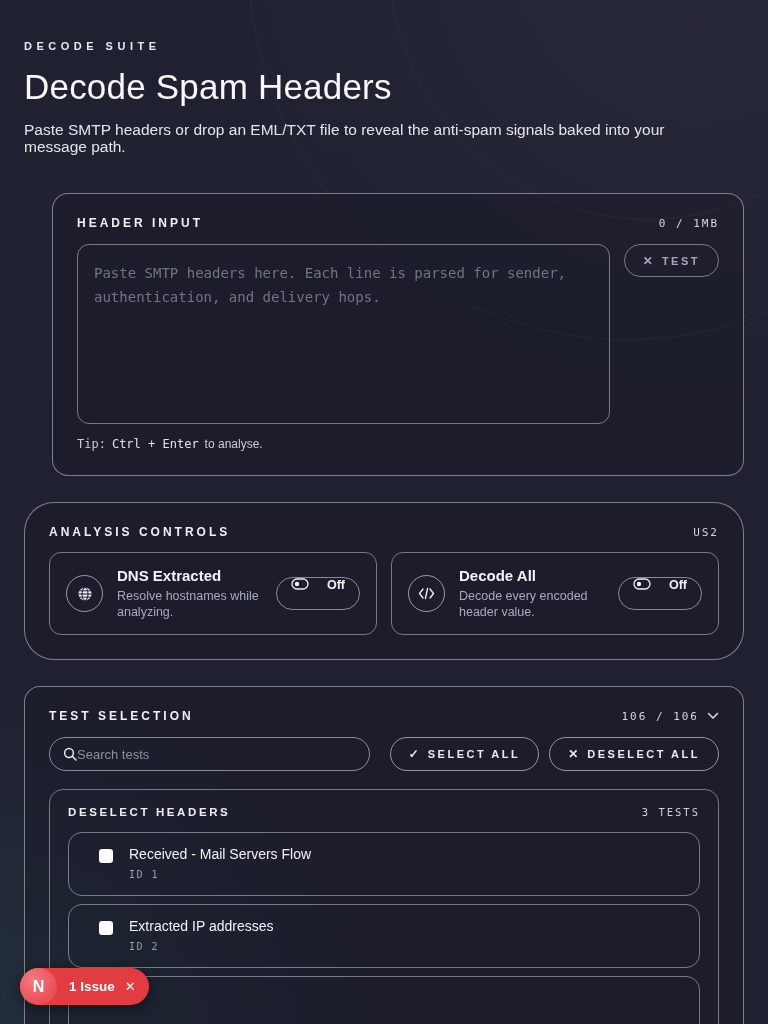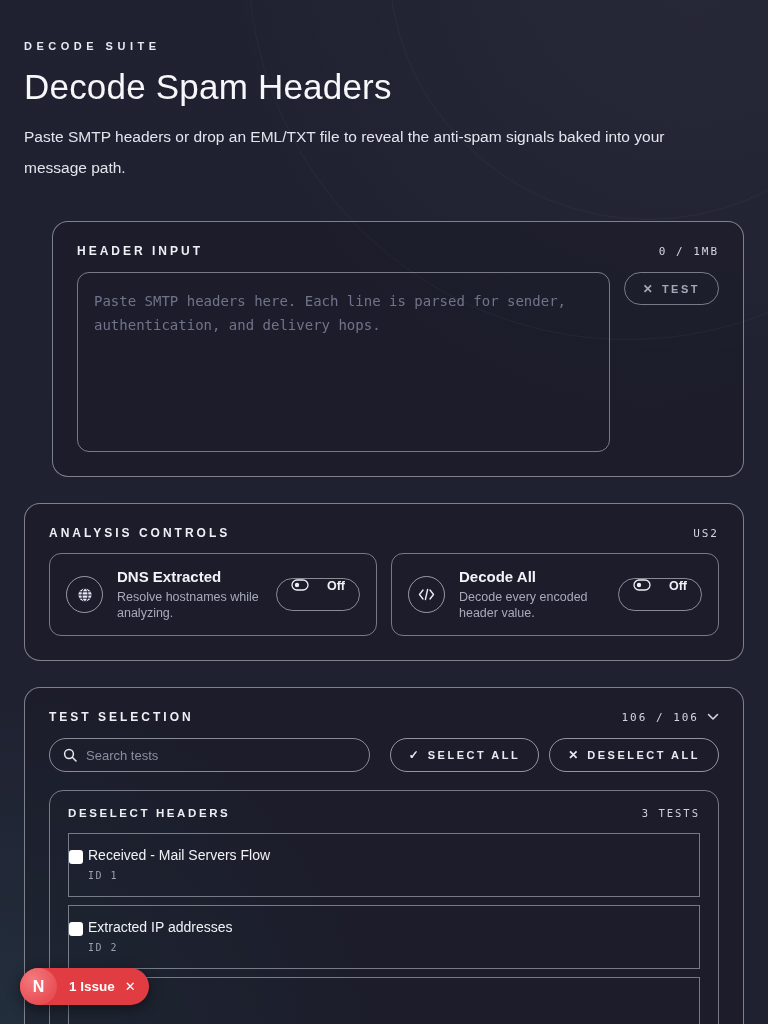--- a/index.html
+++ b/index.html
@@ -18,31 +18,31 @@
   .mono { font-family:"DejaVu Sans Mono", monospace; }
 
   
   .bg-arc { position:absolute; border:1px solid rgba(255,255,255,0.04); border-radius:50%; pointer-events:none; }
   .bg-arc.a1 { width:520px; height:520px; top:-300px; right:-140px; }
   .bg-arc.a2 { width:760px; height:760px; top:-420px; right:-240px; }
 
   
   .eyebrow { margin-top:40px; font-size:11px; font-weight:bold; letter-spacing:4.5px; color:#e7e9f0; }
   h1.page-title { margin-top:15px; font-size:35px; font-weight:500; letter-spacing:0.2px; color:#f6f7fa; }
-  .page-desc { margin-top:14px; font-size:15.5px; line-height:31px; color:#e3e5ec; max-width:656px; }
+  .page-desc { margin-top:14px; font-size:15.5px; line-height:17px; color:#e3e5ec; max-width:656px; }
 
   
   .card {
     border:1px solid rgba(233,236,244,0.48);
     border-radius:16px;
     background:rgba(22,23,35,0.35);
     padding:22px 24px 24px;
   }
   .card1 { margin-top:38px;margin-left:28px; }
-  .card2 { margin-top:26px; }
+  .card2 { margin-top:26px;border-radius:30px; }
   .card3 { margin-top:26px; height:400px; }
 
   .card-head { display:flex; justify-content:space-between; align-items:center; }
   .card-label { font-size:12px; font-weight:bold; letter-spacing:3px; color:#eff0f5; }
   .card-meta { font-size:11px; letter-spacing:2px; color:#d3d6e0; display:flex; align-items:center; gap:8px; }
 
   
   .input-row { display:flex; gap:14px; margin-top:14px; align-items:flex-start; }
   textarea.header-textarea {
     flex:1; height:180px; resize:none;
@@ -88,42 +88,42 @@
     display:inline-flex; align-items:flex-start; gap:18px;
     border:1px solid rgba(226,229,238,0.55); border-radius:17px;
     background:transparent; height:33px; padding:0 14px;
     color:#eef0f5; font-size:12.5px; font-weight:600; cursor:pointer; flex:none;
   }
 
   
   .controls-row { display:flex; gap:10px; margin-top:14px; }
   .search-wrap {
     width:332px; height:34px; border:1px solid rgba(226,229,238,0.55);
-    border-radius:17px; display:flex; align-items:center; gap:9px; padding:0 13px;
+    border-radius:17px; display:flex; align-items:center; padding:0 13px;
   }
   .search-wrap input {
     flex:1; background:transparent; border:none; outline:none;
     font-family:"Liberation Sans", sans-serif; font-size:13px; color:#e7e9f0;
   }
   .search-wrap input::placeholder { color:#8a8fa0; }
   .controls-row .pill-btn { height:34px; }
   .spacer { flex:1; }
 
   .group-card {
     margin-top:18px; border:1px solid rgba(233,236,244,0.45);
     border-radius:14px; padding:16px 18px 18px;
   }
   .group-head { display:flex; justify-content:space-between; align-items:center; }
   .group-label { font-size:11.5px; font-weight:bold; letter-spacing:2.6px; color:#edeff4; }
   .group-meta { font-size:10.5px; letter-spacing:2px; color:#cdd0da; }
 
   .test-item {
     margin-top:14px; border:1px solid rgba(233,236,244,0.45);
-    border-radius:0; padding:13px 0; min-height:64px;
-    display:flex; gap:5px; align-items:flex-start; cursor:pointer;
+    border-radius:14px; padding:13px 30px; min-height:64px;
+    display:flex; gap:16px; align-items:flex-start; cursor:pointer;
   }
   .test-item + .test-item { margin-top:8px; }
   .checkbox {
     width:14px; height:14px; border-radius:3px; background:#ffffff;
     margin-top:3px; flex:none; cursor:pointer;
   }
   .test-title { font-size:14px; color:#f1f2f6; }
   .test-id { margin-top:7px; font-size:10px; letter-spacing:1.5px; color:#9b9fae; }
 
   
@@ -158,20 +158,25 @@
   <div class="card-head">
     <div class="card-label">HEADER INPUT</div>
     <div class="card-meta mono">0 / 1MB</div>
   </div>
   <div class="input-row">
     <textarea class="header-textarea" placeholder="Paste SMTP headers here. Each line is parsed for sender, authentication, and delivery hops." style=""></textarea>
     <button class="pill-btn">
       <span class="glyph">✕</span>
       <span>TEST</span>
     </button>
+  </div>
+  <div class="tip-line">
+    <span class="mono">Tip:</span>
+    <span class="mono keys">Ctrl + Enter</span>
+    <span>to analyse.</span>
   </div>
 </section>
 
 <section class="card card2">
   <div class="card-head">
     <div class="card-label">ANALYSIS CONTROLS</div>
     <div class="card-meta mono">US2</div>
   </div>
   <div class="toggle-row">
 

